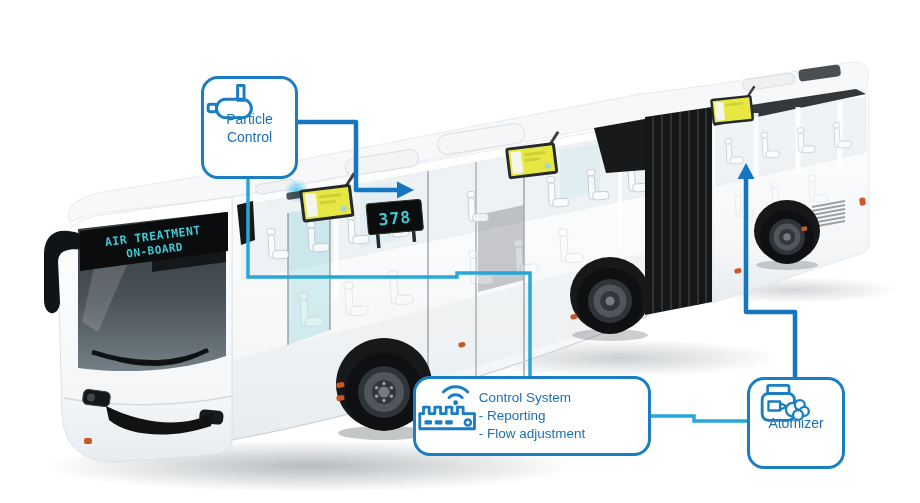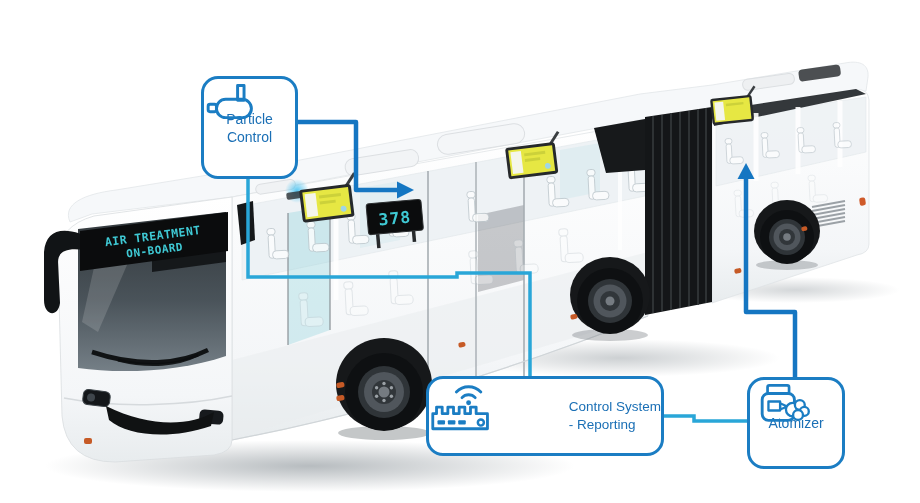--- a/index.html
+++ b/index.html
@@ -5,21 +5,21 @@
   html,body{margin:0;padding:0;background:#ffffff;}
   .stage{position:relative;width:920px;height:503px;background:#ffffff;overflow:hidden;
          font-family:"Liberation Sans",sans-serif;}
   .stage svg{position:absolute;left:0;top:0;}
   .callout{position:absolute;box-sizing:border-box;background:#ffffff;border:3px solid #1b7dc3;
            border-radius:17px;color:#1a6fb5;display:flex;align-items:center;justify-content:center;
            z-index:5;}
   .callout.vert{flex-direction:column;}
   .callout .lbl{font-size:14px;line-height:18px;text-align:center;font-weight:400;}
   #particle-box{left:201px;top:76px;width:97px;height:103px;}
-  #control-box{left:426px;top:376px;width:238px;height:80px;justify-content:flex-end;gap:15px;padding-left:0;}
+  #control-box{left:413px;top:376px;width:238px;height:80px;justify-content:center;gap:15px;padding-left:0;}
   #atomizer-box{left:747px;top:377px;width:98px;height:92px;}
   .ctl-text{font-size:13.5px;line-height:18px;}
   .ctl-text .t{display:block;}
   .icon-svg{display:block;}
   .led{font-family:"DejaVu Sans Mono",monospace;font-weight:bold;}
 </style>
 </head>
 <body>
 
 <div class="stage">
@@ -296,20 +296,21 @@
     <circle cx="42" cy="24.5" r="2.6" fill="#1b7dc3"></circle>
     <g fill="#1b7dc3">
       <rect x="9" y="43" width="8" height="4.5" rx="1"></rect>
       <rect x="20" y="43" width="8" height="4.5" rx="1"></rect>
       <rect x="31" y="43" width="8" height="4.5" rx="1"></rect>
     </g>
   </svg>
   <div class="ctl-text">
     <span class="t">Control System</span>
     <span class="t">- Reporting</span>
+    <span class="t">- Flow adjustment</span>
   </div>
 </div>
 
 <div class="callout vert" id="atomizer-box">
   <svg class="icon-svg" width="62" height="52" viewBox="0 0 64 58">
     <g fill="none" stroke="#1b7dc3" stroke-linejoin="round" stroke-linecap="round">
       <rect x="17" y="6" width="24" height="9" rx="2" stroke-width="3"></rect>
       <rect x="11" y="15" width="36" height="30" rx="7" stroke-width="3.2"></rect>
       <rect x="18" y="24" width="13" height="10" stroke-width="2.6"></rect>
       <path d="M31,26 L39,29.5 L31,33 Z" stroke-width="2.4"></path>

